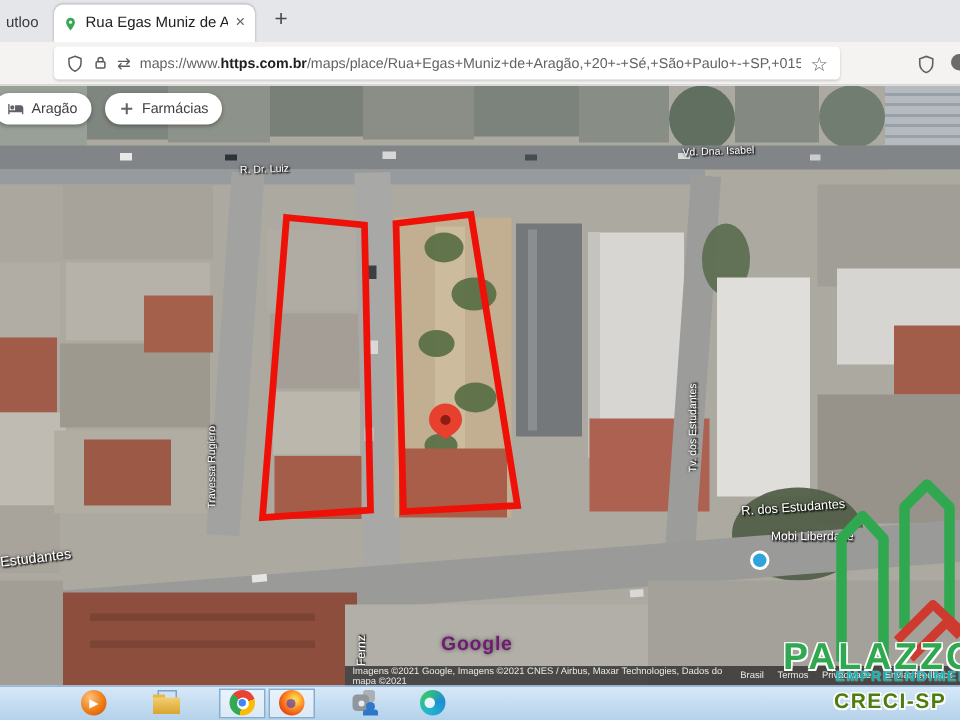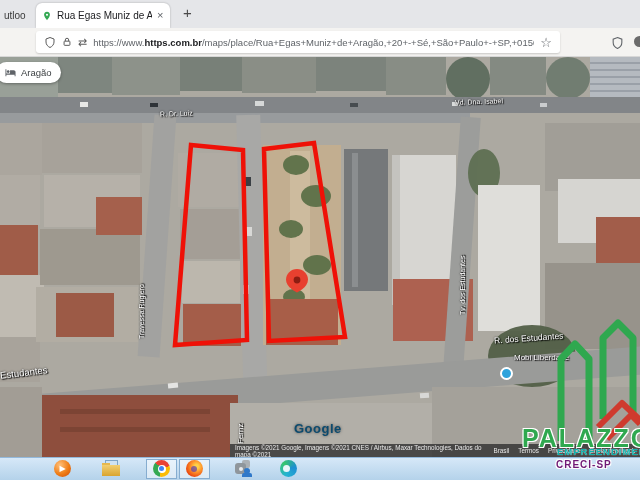--- a/index.html
+++ b/index.html
@@ -29,35 +29,35 @@
   .b{position:absolute;display:block}
   .tree{border-radius:50%;opacity:.95}
   .lbl{position:absolute;color:#fff;font-size:7px;text-shadow:0 0 2px #000,1px 1px 1px #000;
        white-space:nowrap;z-index:5}
   .vlbl{writing-mode:vertical-rl;transform:rotate(180deg)}
   .chips{position:absolute;top:5px;left:-4px;display:flex;gap:9px;align-items:center;z-index:20}
   .chip{display:flex;align-items:center;gap:5px;height:21px;padding:0 9px;background:#fff;
         border-radius:11px;box-shadow:0 1px 3px rgba(0,0,0,.35);font-size:9.5px;color:#3c4043;
         white-space:nowrap}
   .overlay{position:absolute;left:0;top:0;z-index:10;pointer-events:none}
-  .google{position:absolute;left:294px;top:364px;color:#0c4a6e;font-size:13px;font-weight:bold;
+  .google{position:absolute;left:294px;top:364px;color:#701a75;font-size:13px;font-weight:bold;
           letter-spacing:.5px;text-shadow:0 0 3px rgba(0,0,0,.55);z-index:15}
   .attrib{position:absolute;left:230px;top:387px;width:410px;height:13px;background:rgba(45,45,45,.78);
           display:flex;align-items:center;gap:8px;padding:0 5px;box-sizing:border-box;
           font-size:6.3px;color:#e9e9e9;overflow:hidden;z-index:15}
   .attrib .links{margin-left:auto;display:flex;gap:9px;white-space:nowrap}
   .poidot{position:absolute;left:500px;top:310px;width:9px;height:9px;border-radius:50%;
           background:#2ea3dc;border:2px solid #fff;z-index:5}
   
   .wm-name{position:absolute;left:522px;top:424px;font-size:25px;font-weight:bold;color:#2fa84f;
            letter-spacing:2px;z-index:60;white-space:nowrap;
            text-shadow:-1px -1px 0 #fff,1px -1px 0 #fff,-1px 1px 0 #fff,1px 1px 0 #fff}
   .wm-sub{position:absolute;left:557px;top:446px;font-size:9.5px;font-weight:bold;color:#10b2ad;
           letter-spacing:1px;z-index:60;white-space:nowrap;text-shadow:0 0 1px #fff}
-  .wm-creci{position:absolute;left:556px;top:459px;font-size:10px;font-weight:bold;color:#701a75;
+  .wm-creci{position:absolute;left:556px;top:459px;font-size:14px;font-weight:bold;color:#4d7c0f;
             letter-spacing:1px;z-index:60;white-space:nowrap;
             text-shadow:-1px -1px 0 #fff,1px -1px 0 #fff,-1px 1px 0 #fff,1px 1px 0 #fff}
   
   .taskbar{position:absolute;left:0;top:457px;width:640px;height:23px;z-index:50;
            background:linear-gradient(#d6e8f8,#b4d2ea);border-top:1px solid #93b9dc;box-sizing:border-box}
   .tb-box{position:absolute;top:1px;width:31px;height:20px;background:rgba(255,255,255,.5);
           border:1px solid #86add0;box-sizing:border-box}
   .tb-ic{position:absolute;top:2px;width:18px;height:18px}
   .circ{width:17px;height:17px;border-radius:50%;position:relative}
 </style>
@@ -85,21 +85,21 @@
   <div class="toolbar">
     <div class="urlfield">
       <svg width="12" height="13" viewBox="0 0 24 24" fill="none" stroke="#5b5b5b" stroke-width="2">
         <path d="M12 2l8 3v6c0 5-3.5 9-8 11-4.5-2-8-6-8-11V5z"></path>
       </svg>
       <svg width="10" height="12" viewBox="0 0 24 24" fill="none" stroke="#5b5b5b" stroke-width="2.4">
         <rect x="5" y="10" width="14" height="10" rx="1.5"></rect>
           <path d="M8 10V7a4 4 0 018 0v3"></path>
       </svg>
       <span class="perm">⇄</span>
-      <span class="url"><span>https://www.</span><b>https.com.br</b><span>/maps/place/Rua+Egas+Muniz+de+Aragão,+20+-+Sé,+São+Paulo+-+SP,+0150</span></span>
+      <span class="url"><span>maps://www.</span><b>https.com.br</b><span>/maps/place/Rua+Egas+Muniz+de+Aragão,+20+-+Sé,+São+Paulo+-+SP,+0150</span></span>
       <span class="star">☆</span>
     </div>
     <svg style="position:absolute;left:611px;top:8px" width="13" height="14" viewBox="0 0 24 24" fill="none" stroke="#5f6368" stroke-width="2">
       <path d="M12 2l8 3v6c0 5-3.5 9-8 11-4.5-2-8-6-8-11V5z"></path>
     </svg>
     <i class="b" style="left:634px;top:8px;width:11px;height:11px;border-radius:50%;background:#6b6b6b"></i>
   </div>
 
   <div class="map">
 
@@ -200,20 +200,26 @@
       </g>
     </svg>
 
     <div class="chips">
       <div class="chip">
         <svg width="11" height="11" viewBox="0 0 24 24" fill="#5f6368">
           <path d="M7 13c1.7 0 3-1.3 3-3S8.7 7 7 7s-3 1.3-3 3 1.3 3 3 3zm12-6h-8v7H3V5H1v15h2v-3h18v3h2v-9c0-2.2-1.8-4-4-4z"></path>
           </svg>
         <span>Aragão</span>
       </div>
+      <div class="chip">
+        <svg width="11" height="11" viewBox="0 0 24 24" fill="#5f6368">
+          <path d="M10.5 4h3v6.5H20v3h-6.5V20h-3v-6.5H4v-3h6.5z"></path>
+          </svg>
+        <span>Farmácias</span>
+      </div>
     </div>
 
     <span class="google">Google</span>
 
     <div class="attrib">
       <span>Imagens ©2021 Google, Imagens ©2021 CNES / Airbus, Maxar Technologies, Dados do mapa ©2021</span>
       <span class="links">
         <span>Brasil</span>
         <span>Termos</span>
         <span>Privacidade</span>

